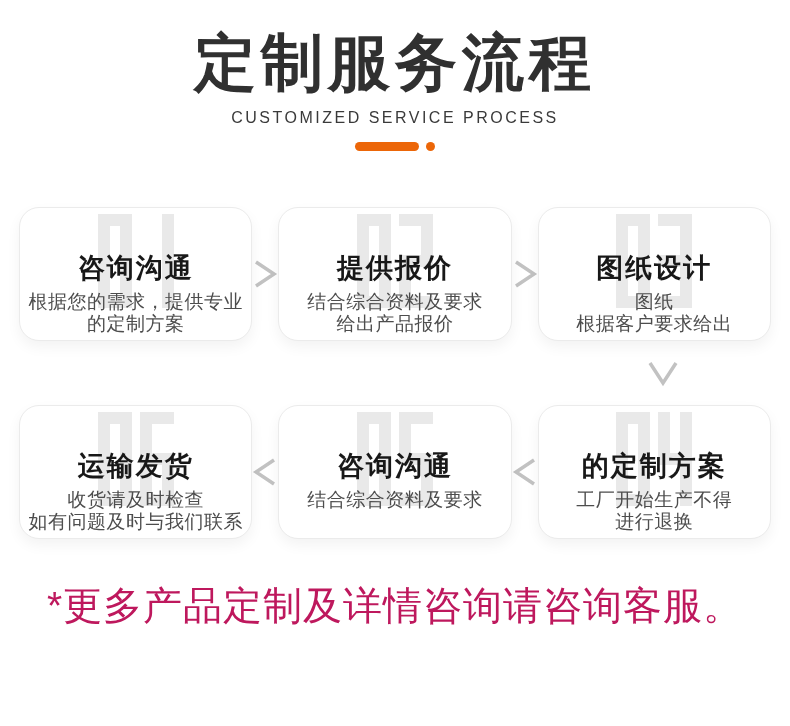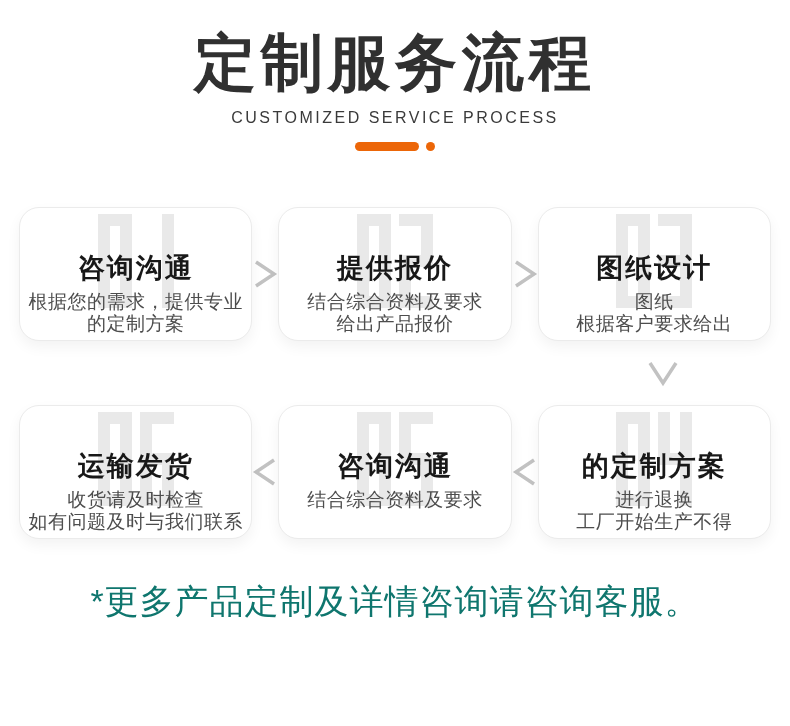--- a/index.html
+++ b/index.html
@@ -52,21 +52,21 @@
   .seg-c{right:0;bottom:0;width:12px;height:47px;}
   .card-body{position:relative;text-align:center;padding:42px 4px 0;}
   .card-title{margin:0;font-size:27px;font-weight:800;color:#181818;letter-spacing:2px;}
   .card-desc{margin:5px 0 0;font-size:19px;line-height:22px;color:var(--desc);letter-spacing:.5px;}
   .arrow{flex:1;display:flex;align-items:center;justify-content:center;}
   .arrow svg{display:block;}
   .connector-row{height:64px;display:flex;justify-content:flex-end;align-items:center;padding:0 19px;}
   .connector-cell{width:217px;display:flex;justify-content:center;}
   
   .footer{margin-top:40px;text-align:center;}
-  .note{margin:0;font-size:34px;font-weight:500;color:#0f766e;letter-spacing:1px;}
+  .note{margin:0;font-size:39px;font-weight:500;color:#be185d;letter-spacing:1px;}
 </style>
 </head>
 <body>
 
 <div class="page">
 
   <div class="header">
     <h1 class="title">定制服务流程</h1>
     <div class="subtitle">CUSTOMIZED SERVICE PROCESS</div>
     <div class="divider">
@@ -261,22 +261,22 @@
             <span class="seg-digit">
               <i class="seg seg-f"></i>
               <i class="seg seg-b"></i>
               <i class="seg seg-g"></i>
               <i class="seg seg-c"></i>
             </span>
           </div>
         <div class="card-body">
           <h2 class="card-title">的定制方案</h2>
           <p class="card-desc">
+            <span style="display:block">工厂开始生产不得</span>
             <span style="display:block">进行退换</span>
-            <span style="display:block">工厂开始生产不得</span>
           </p>
         </div>
       </div>
 
     </div>
   </div>
 
   <div class="footer">
     <p class="note">*更多产品定制及详情咨询请咨询客服。</p>
   </div>

